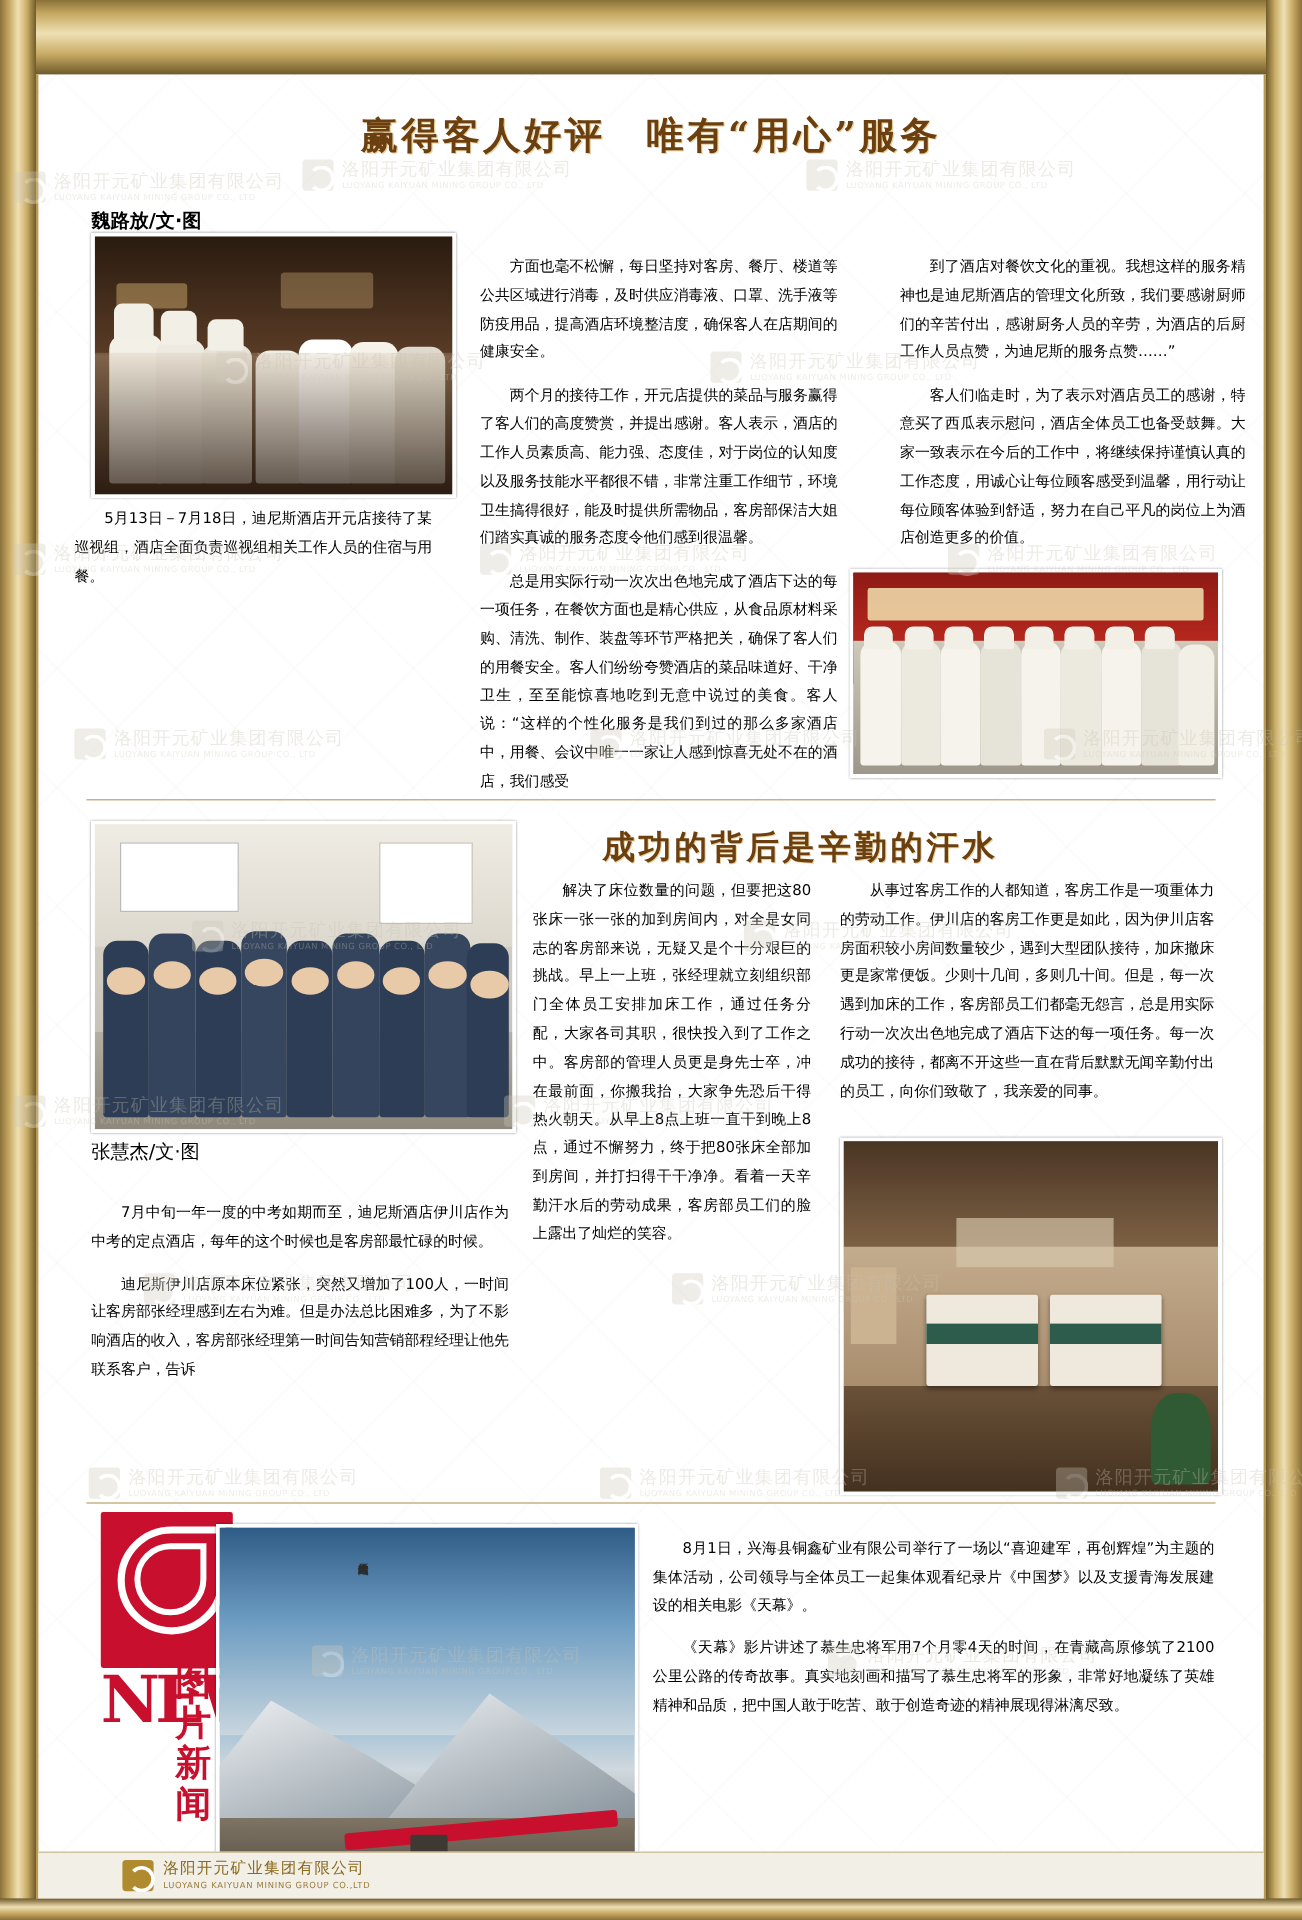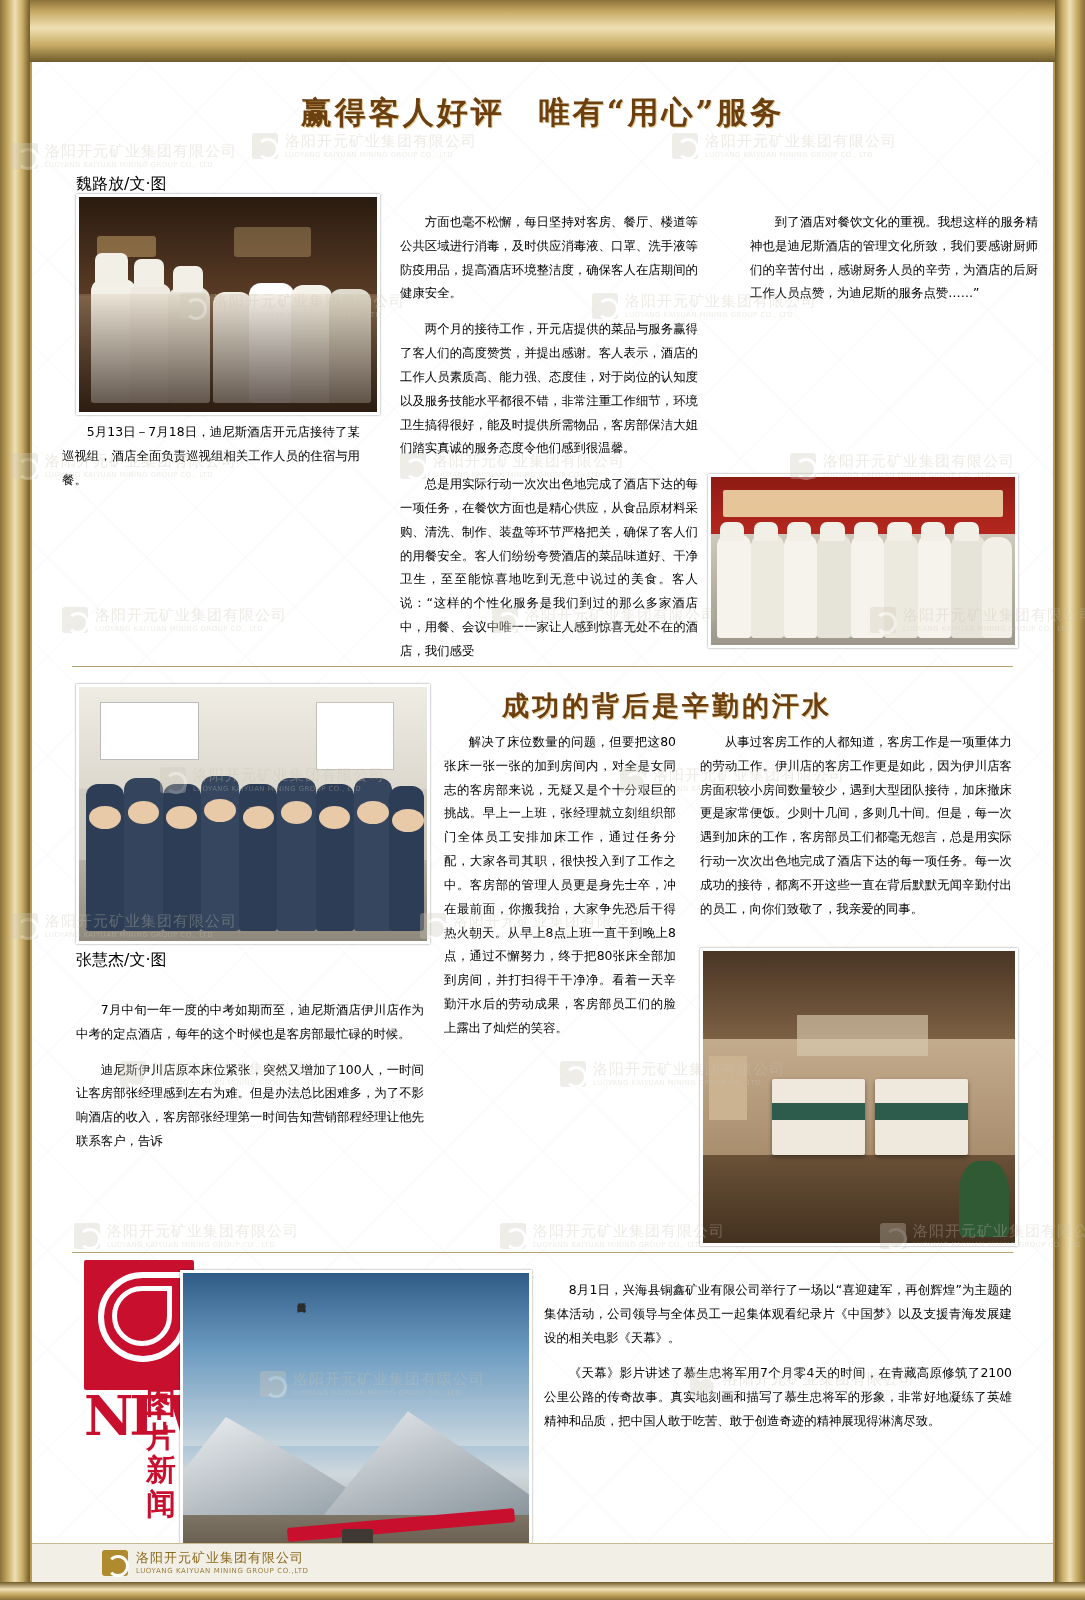--- a/index.html
+++ b/index.html
@@ -195,21 +195,21 @@
 <div class="gold-top"></div>
 <div class="gold-left"></div>
 <div class="gold-right"></div>
 <div class="gold-bottom"></div>
 <div class="inner-rule"></div>
 
 <div class="content">
 
   <div class="headline">赢得客人好评　唯有“用心”服务</div>
 
-  <div style="position:absolute; left:44px; top:112px; width:300px;">
+  <div style="position:absolute; left:44px; top:112px; width:300px;font-weight:bold;">
     <span class="sq"></span><span>魏路放/文·图</span>
   </div>
 
   <div class="photo p1" style="left:44px; top:132px; width:298px; height:215px;">
     <div class="ph-inner">
       <div style="position:absolute;left:0;top:0;width:100%;height:46%;background:linear-gradient(180deg,#2a1b10,#5a3c26);"></div>
       <div style="position:absolute;left:6%;top:18%;width:20%;height:10%;background:#c9a86a;opacity:.5;border-radius:3px;"></div>
       <div style="position:absolute;left:52%;top:14%;width:26%;height:14%;background:#d8b77e;opacity:.35;border-radius:3px;"></div>
       <div class="fig" style="left:4%;width:15%;height:58%;background:#f3f0e8;"></div>
       <div class="hat" style="left:5.5%;bottom:60%;width:11%;height:14%;"></div>
@@ -230,20 +230,21 @@
 
 
   <div style="position:absolute; left:368px; top:148px; width:298px;">
     <p class="t">方面也毫不松懈，每日坚持对客房、餐厅、楼道等公共区域进行消毒，及时供应消毒液、口罩、洗手液等防疫用品，提高酒店环境整洁度，确保客人在店期间的健康安全。</p>
     <p class="t">两个月的接待工作，开元店提供的菜品与服务赢得了客人们的高度赞赏，并提出感谢。客人表示，酒店的工作人员素质高、能力强、态度佳，对于岗位的认知度以及服务技能水平都很不错，非常注重工作细节，环境卫生搞得很好，能及时提供所需物品，客房部保洁大姐们踏实真诚的服务态度令他们感到很温馨。</p>
     <p class="t">总是用实际行动一次次出色地完成了酒店下达的每一项任务，在餐饮方面也是精心供应，从食品原材料采购、清洗、制作、装盘等环节严格把关，确保了客人们的用餐安全。客人们纷纷夸赞酒店的菜品味道好、干净卫生，至至能惊喜地吃到无意中说过的美食。客人说：“这样的个性化服务是我们到过的那么多家酒店中，用餐、会议中唯一一家让人感到惊喜无处不在的酒店，我们感受</p>
   </div>
 
   <div style="position:absolute; left:718px; top:148px; width:288px;">
     <p class="t">到了酒店对餐饮文化的重视。我想这样的服务精神也是迪尼斯酒店的管理文化所致，我们要感谢厨师们的辛苦付出，感谢厨务人员的辛劳，为酒店的后厨工作人员点赞，为迪尼斯的服务点赞……”</p>
+    <p class="t">客人们临走时，为了表示对酒店员工的感谢，特意买了西瓜表示慰问，酒店全体员工也备受鼓舞。大家一致表示在今后的工作中，将继续保持谨慎认真的工作态度，用诚心让每位顾客感受到温馨，用行动让每位顾客体验到舒适，努力在自己平凡的岗位上为酒店创造更多的价值。</p>
   </div>
 
   <div class="photo p2" style="left:676px; top:412px; width:304px; height:168px;">
     <div class="ph-inner">
       <div style="position:absolute;left:0;top:0;width:100%;height:34%;background:linear-gradient(180deg,#8e1b15,#b5271e);"></div>
       <div style="position:absolute;left:4%;top:8%;width:92%;height:16%;background:#f2e2b0;opacity:.85;border-radius:2px;"></div>
       <div style="position:absolute;left:0;top:34%;width:100%;height:66%;background:linear-gradient(180deg,#cfc9bb,#9d968a);"></div>
       <div class="fig" style="left:2%;width:11%;height:62%;background:#f6f3ec;"></div>
       <div class="hat" style="left:3%;bottom:62%;width:8%;height:11%;"></div>
       <div class="fig" style="left:13%;width:11%;height:62%;background:#eceadf;"></div>

